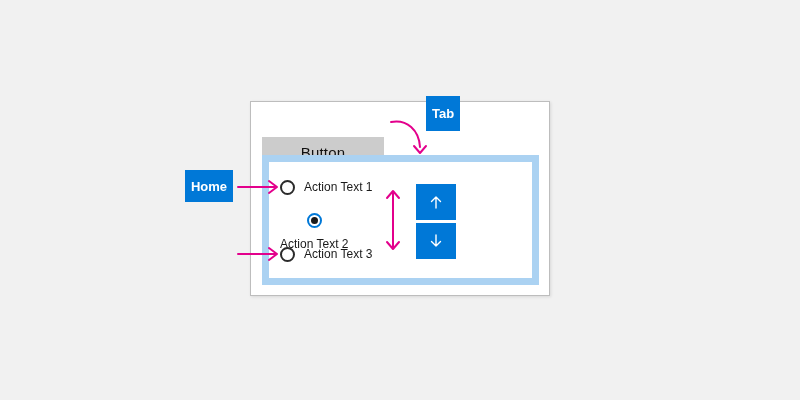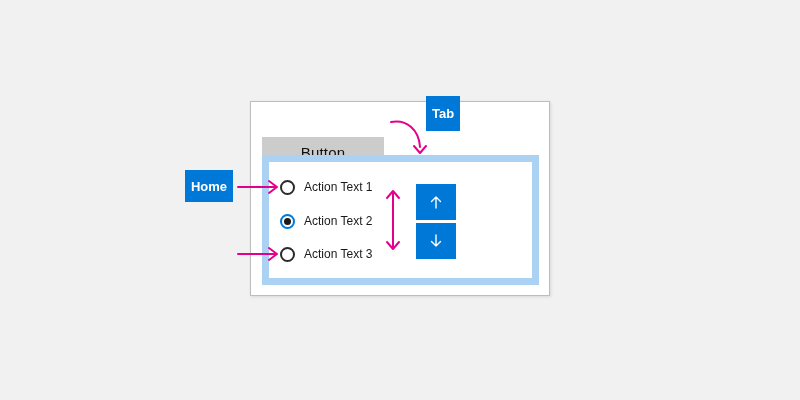--- a/index.html
+++ b/index.html
@@ -32,21 +32,21 @@
   
   .radio-panel{
     position:absolute;left:262px;top:155px;width:277px;height:130px;
     background:#ffffff;border:7px solid #abd2f2;box-sizing:border-box;
   }
   .radio-row{
     position:absolute;left:280px;display:flex;align-items:center;gap:9px;
     height:16px;
   }
   .radio-row.r1{top:179px;}
-  .radio-row.r2{top:213px;}
+  .radio-row.r2{top:213px;flex-direction:column;}
   .radio-row.r3{top:246px;}
   .radio-circle{
     width:11px;height:11px;border-radius:50%;
     border:2.5px solid #2b2b2b;background:#ffffff;flex:0 0 auto;
     display:flex;align-items:center;justify-content:center;
   }
   .radio-circle.selected{border-color:#0078d7;}
   .radio-dot{width:7px;height:7px;border-radius:50%;background:#1a1a1a;}
   .radio-label{font-size:12px;color:#1a1a1a;white-space:nowrap;}
   

